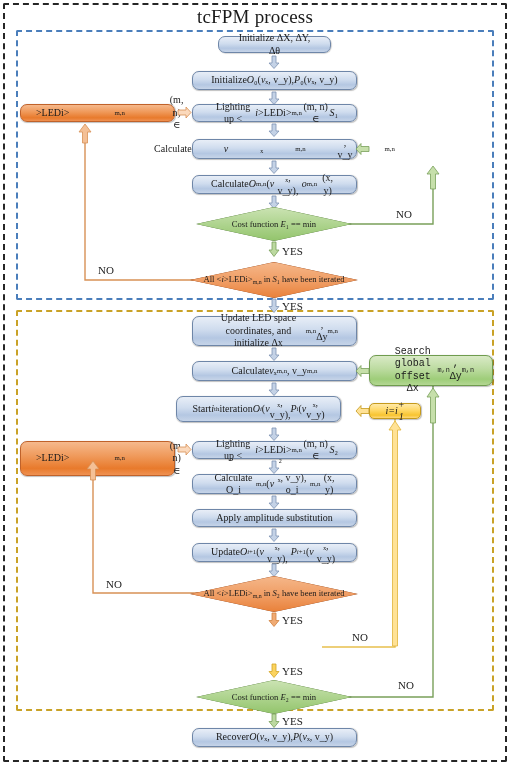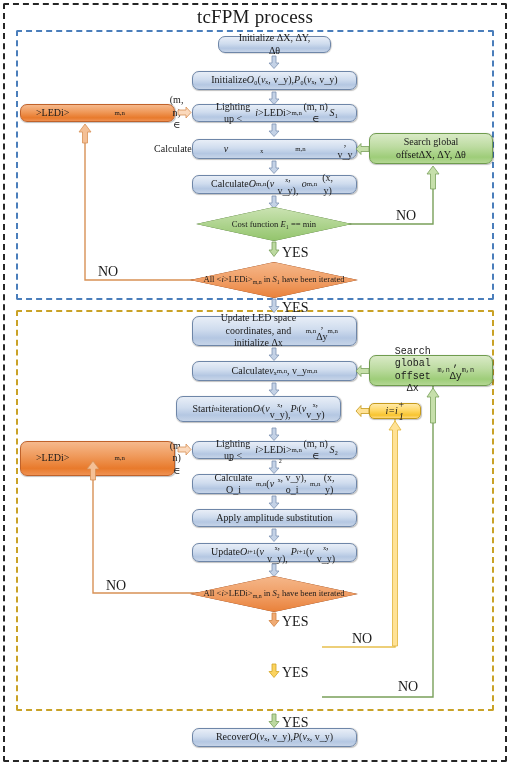--- a/index.html
+++ b/index.html
@@ -96,21 +96,21 @@
   .dlabel { position:relative; z-index:3; padding:0 10px; }
 
   
   .arr-d {
     position:absolute;
     width:12px; height:13px;
   }
   .arr-d svg, .arr-r svg, .arr-l svg, .arr-u svg { display:block; overflow:visible; }
 
   .lbl {
-    position:absolute; font-size:14px; color:#1a1a1a;
+    position:absolute; font-size:11px; color:#1a1a1a;
     font-family:"Liberation Serif", serif; white-space:nowrap;
   }
 
   
   .conn { position:absolute; left:0; top:0; width:510px; height:765px; pointer-events:none; }
 
   sub { font-size:0.68em; vertical-align:-0.28em; }
   sup { font-size:0.68em; vertical-align:0.45em; }
   i { font-style: italic; }
 </style>
@@ -176,21 +176,20 @@
   <div class="node proc" style="left:192px; top:104px; width:165px; height:18px;">Lighting up &lt;<i>i</i>&gt;LEDi&gt;<sub>m,n</sub>  (m, n) ∈ <i>S</i>₁</div>
 
   <div class="arr-d" style="left:268px; top:124px;">
     <svg width="12" height="13" viewBox="0 0 12 13">
         <polygon points="4,0 8,0 8,7 11,7 6,12.5 1,7 4,7" fill="#c4d2e6" stroke="#7d93b3" stroke-width="0.8"></polygon>
       </svg>
   </div>
 
   <div class="node proc" style="left:192px; top:139px; width:165px; height:20px;gap:32px;">Calculate <i>v</i>ₓ<sup>m,n</sup>, v_y<sup>m,n</sup></div>
 
-  <div class="node green" style="left:369px; top:133px; width:124px; height:31px;">Search global offsetΔX, ΔY, Δθ</div>
 
   <div class="arr-l" style="position:absolute;left:356px;top:143px;">
     <svg width="14" height="12" viewBox="0 0 14 12">
         <polygon points="13,3.5 5,3.5 5,0.5 0,6 5,11.5 5,8.5 13,8.5" fill="#c6dfaa" stroke="#79a05a" stroke-width="0.8"></polygon>
       </svg>
   </div>
 
   <div class="arr-u" style="position:absolute;left:426px;top:166px;">
     <svg width="14" height="24" viewBox="0 0 14 24">
         <polygon points="7,0 13,8 9.5,8 9.5,23 4.5,23 4.5,8 1,8" fill="#c6dfaa" stroke="#79a05a" stroke-width="0.8"></polygon>
@@ -361,20 +360,25 @@
 
   <div class="lbl" style="left:352px; top:631px;">NO</div>
 
   <div class="arr-d" style="left:268px; top:664px;">
     <svg width="12" height="14" viewBox="0 0 12 14">
         <polygon points="4,0 8,0 8,7.5 11,7.5 6,13.5 1,7.5 4,7.5" fill="#fbd35f" stroke="#d3a524" stroke-width="0.8"></polygon>
       </svg>
   </div>
   <div class="lbl" style="left:282px; top:665px;">YES</div>
 
+  <div class="diamond d-green" style="left:196px; top:680px; width:156px; height:34px;">
+    <div class="dborder"></div>
+    <div class="dshape" style="transform:scale(0.985);"></div>
+    <div class="dlabel">Cost function <i>E</i>₂ == min</div>
+  </div>
   <div class="lbl" style="left:398px; top:679px;">NO</div>
 
   <div class="arr-d" style="left:268px; top:714px;">
     <svg width="12" height="14" viewBox="0 0 12 14">
         <polygon points="4,0 8,0 8,7.5 11,7.5 6,13.5 1,7.5 4,7.5" fill="#bcd9a0" stroke="#79a05a" stroke-width="0.8"></polygon>
       </svg>
   </div>
   <div class="lbl" style="left:282px; top:715px;">YES</div>
 
   <div class="node proc" style="left:192px; top:728px; width:165px; height:19px;">Recover <i>O</i>(<i>v</i>ₓ, v_y), <i>P</i>(<i>v</i>ₓ, v_y)</div>

